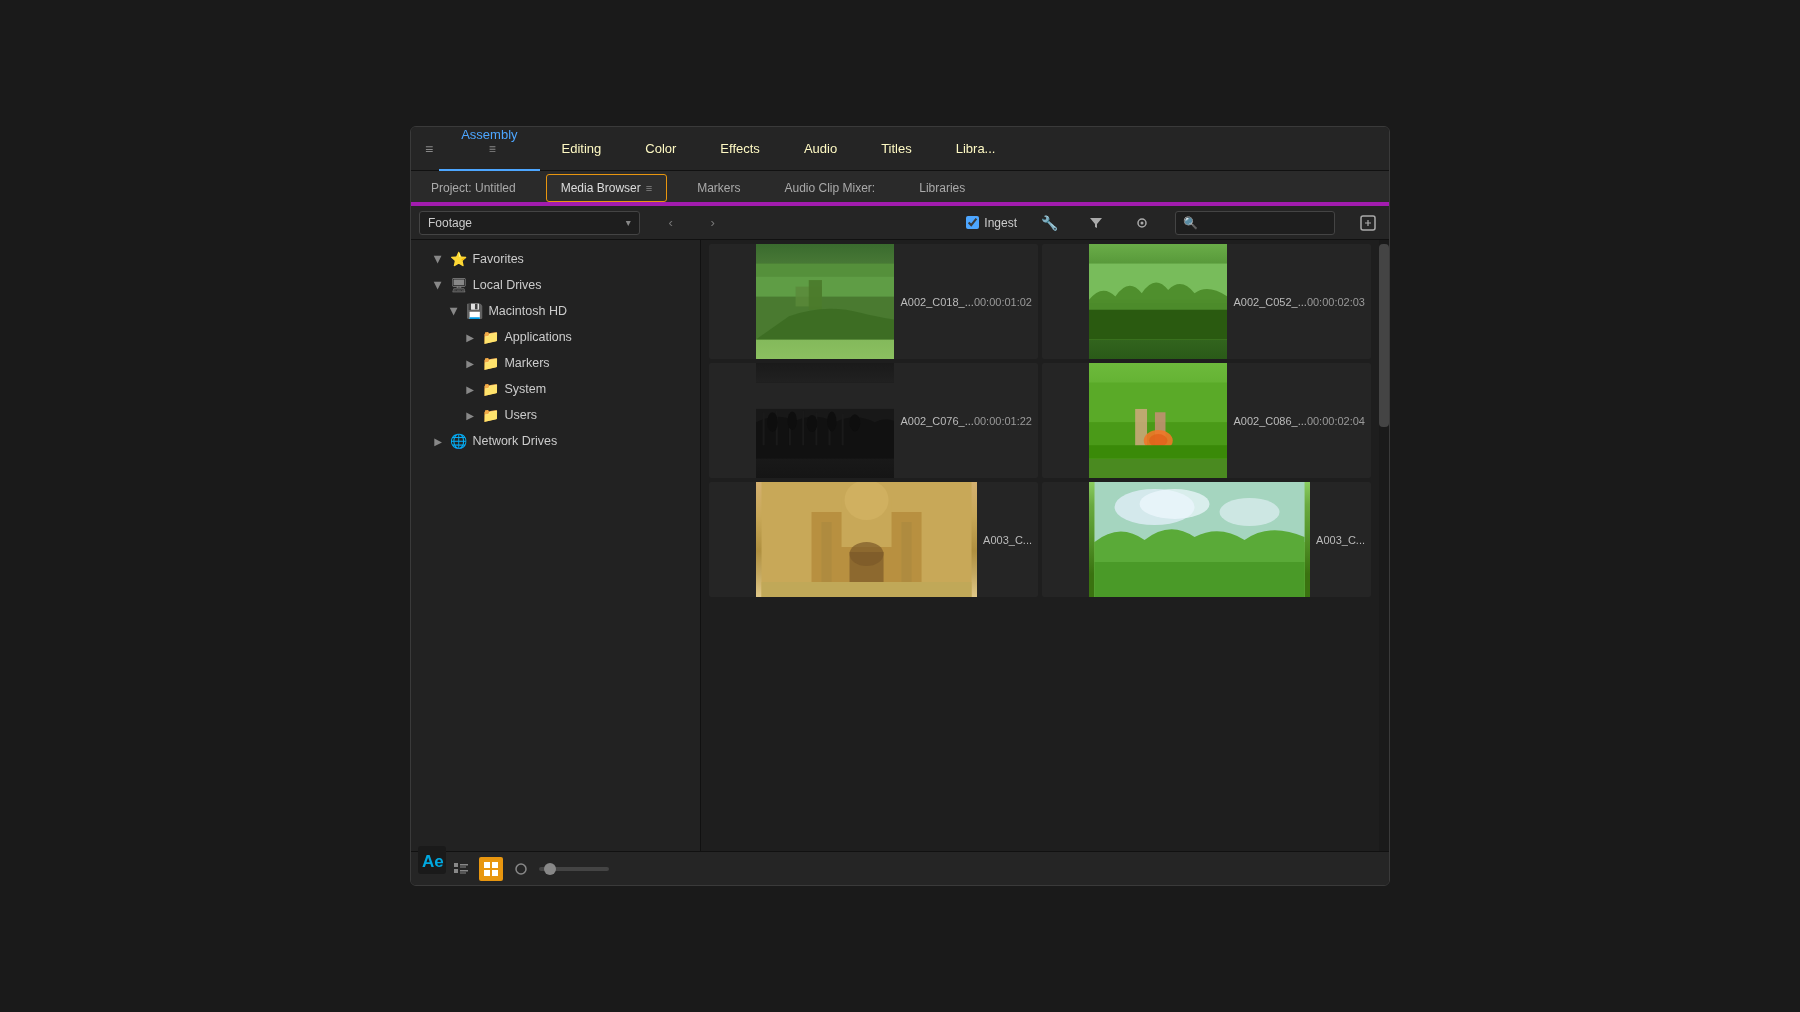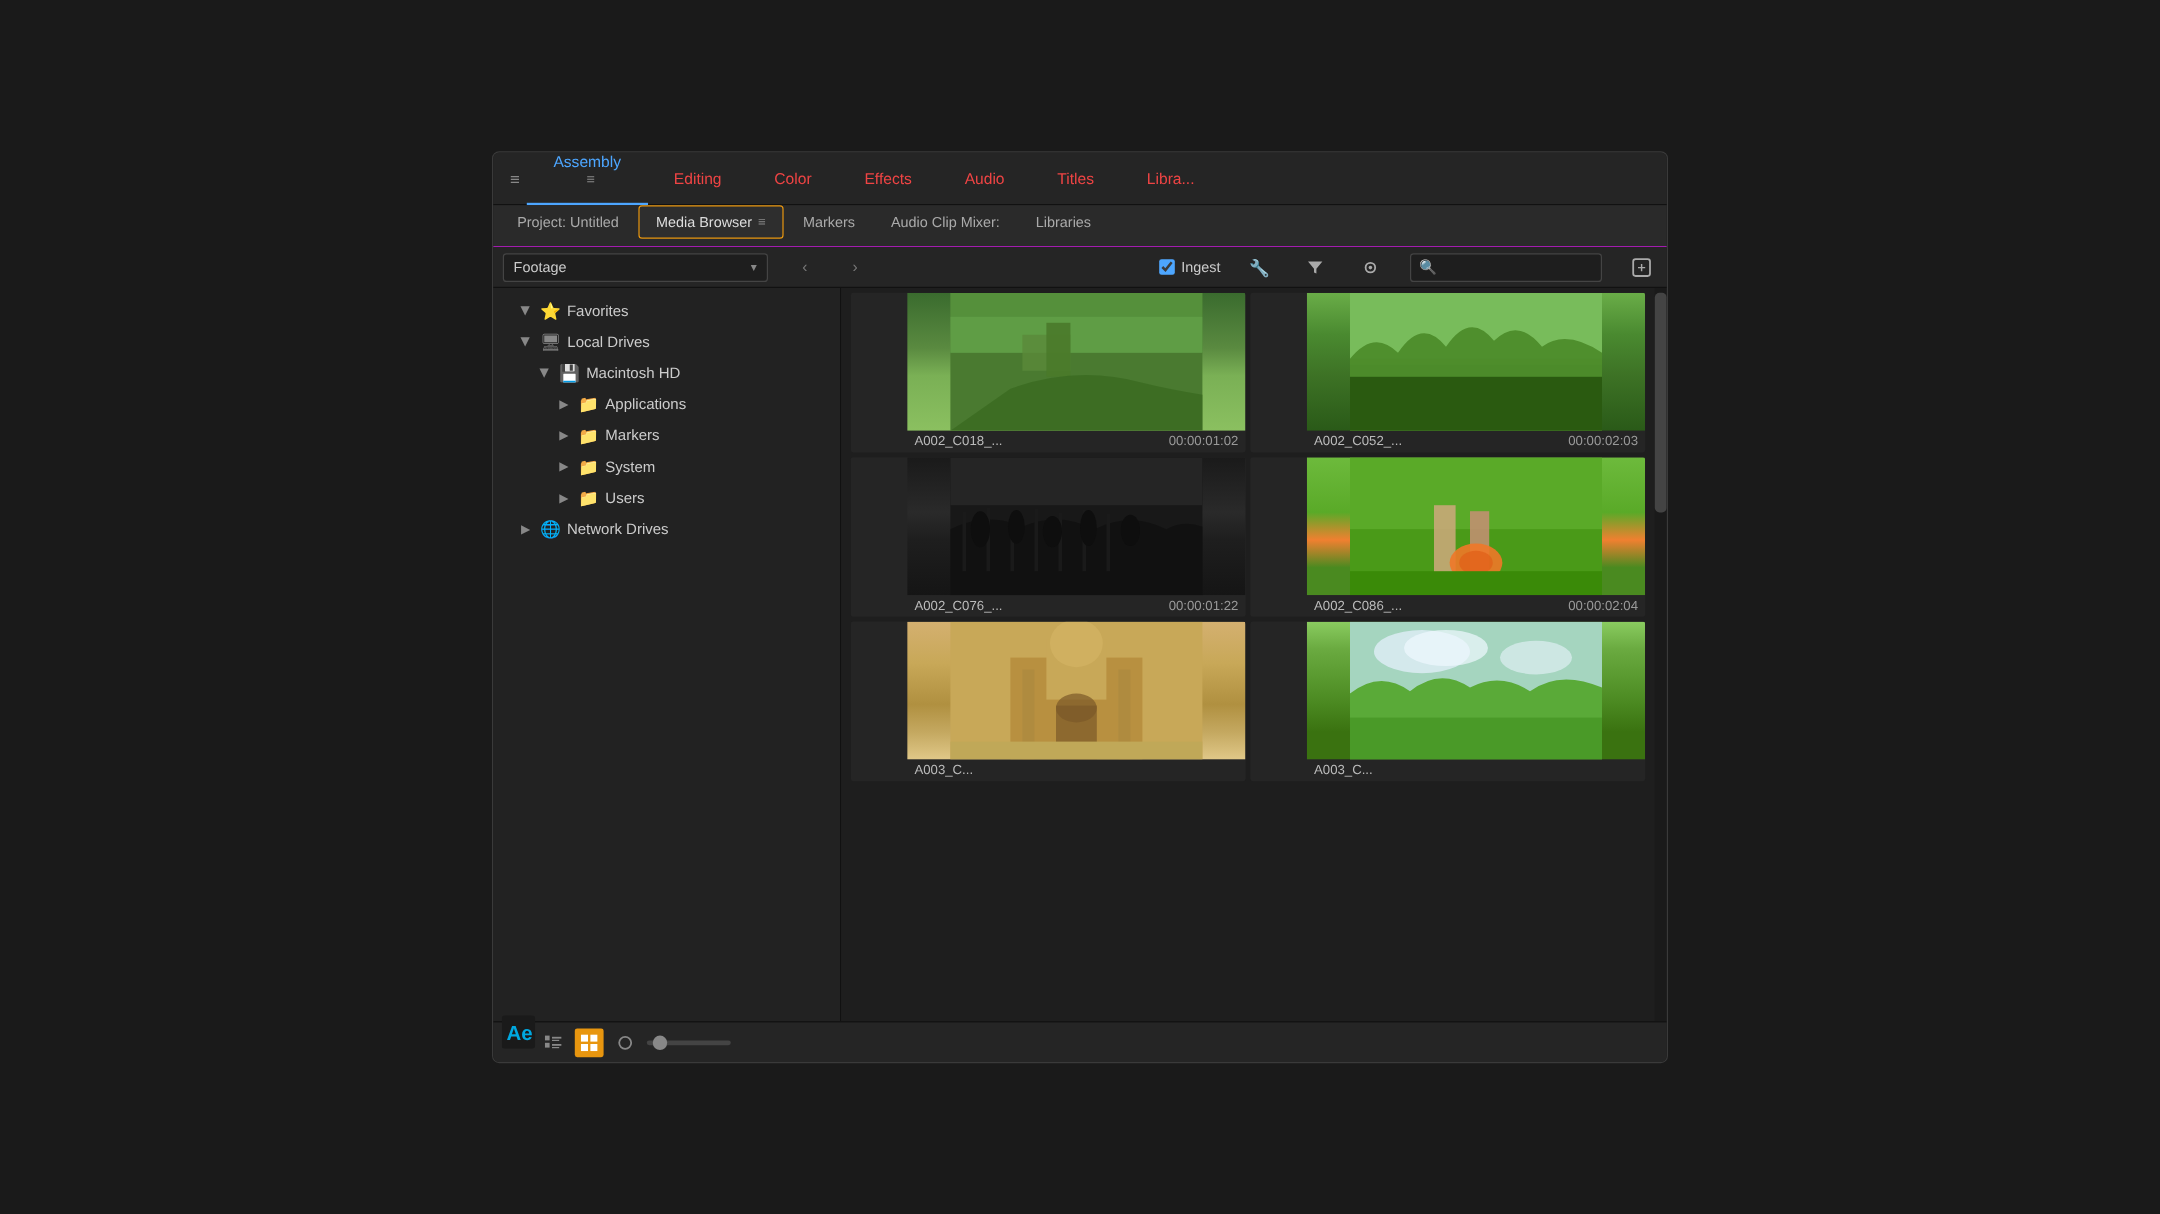--- a/index.html
+++ b/index.html
@@ -42,21 +42,21 @@
       padding: 0 6px;
       cursor: pointer;
     }
 
     .nav-tab {
       padding: 0 22px;
       height: 44px;
       display: flex;
       align-items: center;
       font-size: 13px;
-      color: #ef4444;
+      color: #fef9c3;
       cursor: pointer;
       user-select: none;
     }
 
     .nav-tab.active {
       color: #4da6ff;
       border-bottom: 2px solid #4da6ff;
       flex-direction: column;
     }
 
@@ -64,24 +64,24 @@
       color: #888;
       font-size: 12px;
       margin-left: 6px;
     }
 
     
     .panel-tabs {
       height: 35px;
       background: #2a2a2a;
       display: flex;
-      align-items: flex-start;
-      border-bottom: 1px solid #a21caf;
+      align-items: flex-end;
+      border-bottom: 4px solid #a21caf;
       padding: 0 6px;
-      gap: 2px;
+      gap: 16px;
       flex-shrink: 0;
     }
 
     .panel-tab {
       padding: 0 14px;
       height: 28px;
       display: flex;
       align-items: center;
       font-size: 12px;
       color: #aaa;
@@ -288,21 +288,21 @@
       gap: 4px;
       align-content: start;
     }
 
     .media-grid::-webkit-scrollbar { width: 8px; }
     .media-grid::-webkit-scrollbar-track { background: #1e1e1e; }
     .media-grid::-webkit-scrollbar-thumb { background: #444; border-radius: 4px; }
 
     .media-item {
       display: flex;
-      flex-direction: column;
+      flex-direction: row;
       cursor: pointer;
       background: #252525;
       border-radius: 2px;
       overflow: hidden;
       padding-left: 47px;
     }
 
     .media-thumb {
       width: 100%;
       height: 115px;

